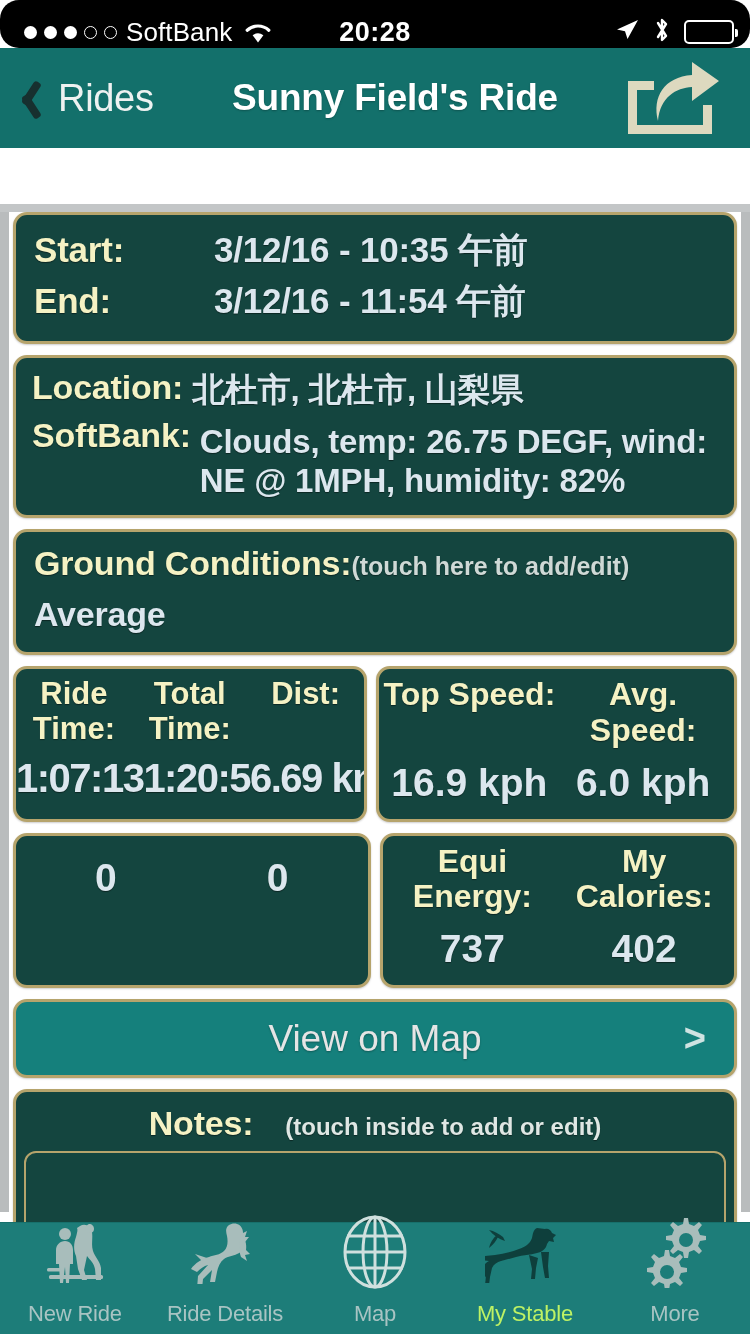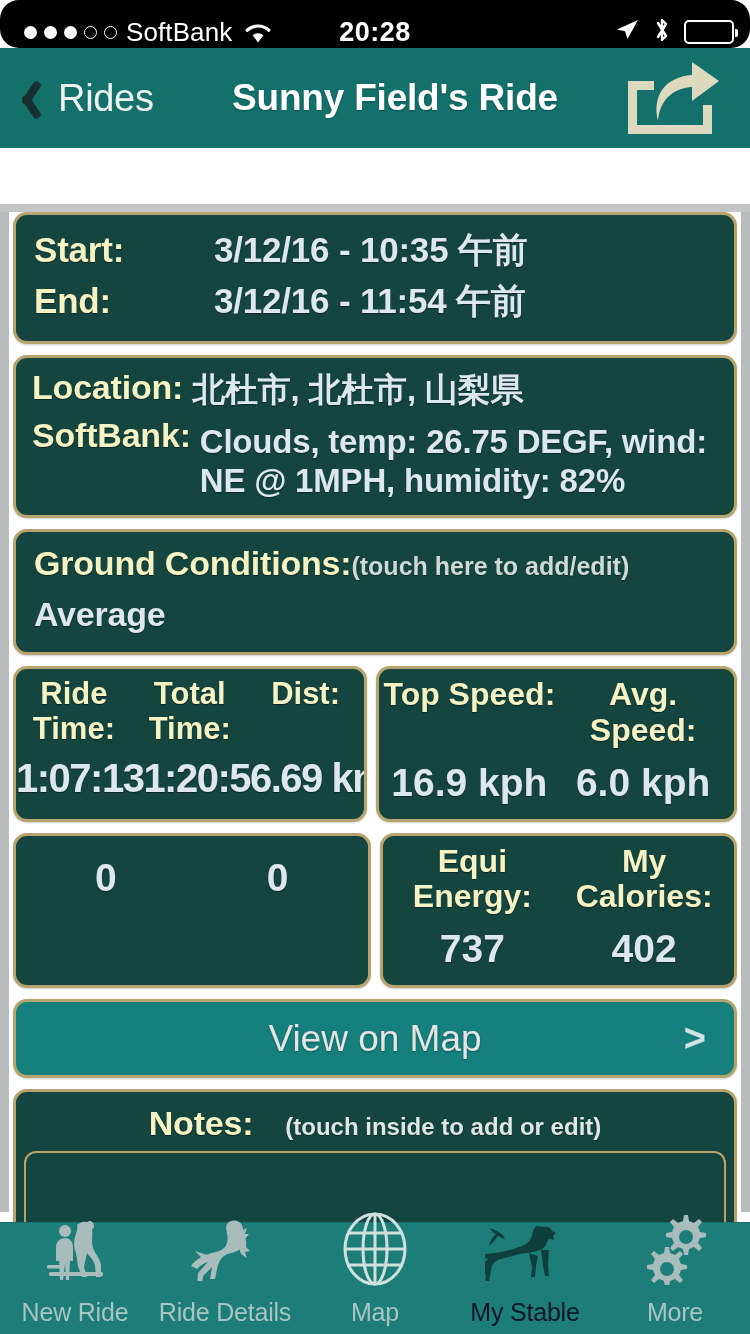--- a/index.html
+++ b/index.html
@@ -246,23 +246,23 @@
     display: flex;
     border-top: 1px solid #17706c;
   }
   .tab {
     flex: 1 1 0; display: flex; flex-direction: column;
     align-items: center; justify-content: flex-end;
     padding-bottom: 7px; cursor: pointer;
   }
   .tab-icon { height: 64px; display: flex; align-items: center; justify-content: center; }
   .tab-label {
-    font-size: 25px; color: #a8c4c3; margin-top: 17px; letter-spacing: -.2px;
-  }
-  .tab.active .tab-label { color: #0f172a; }
+    font-size: 22px; color: #a8c4c3; margin-top: 17px; letter-spacing: -.2px;
+  }
+  .tab.active .tab-label { color: #bef264; }
 </style>
 </head>
 <body>
 
 <div id="app">
 
   <div class="statusbar">
     <div class="sb-left">
       <div class="dots">
         <span class="dot full"></span>

